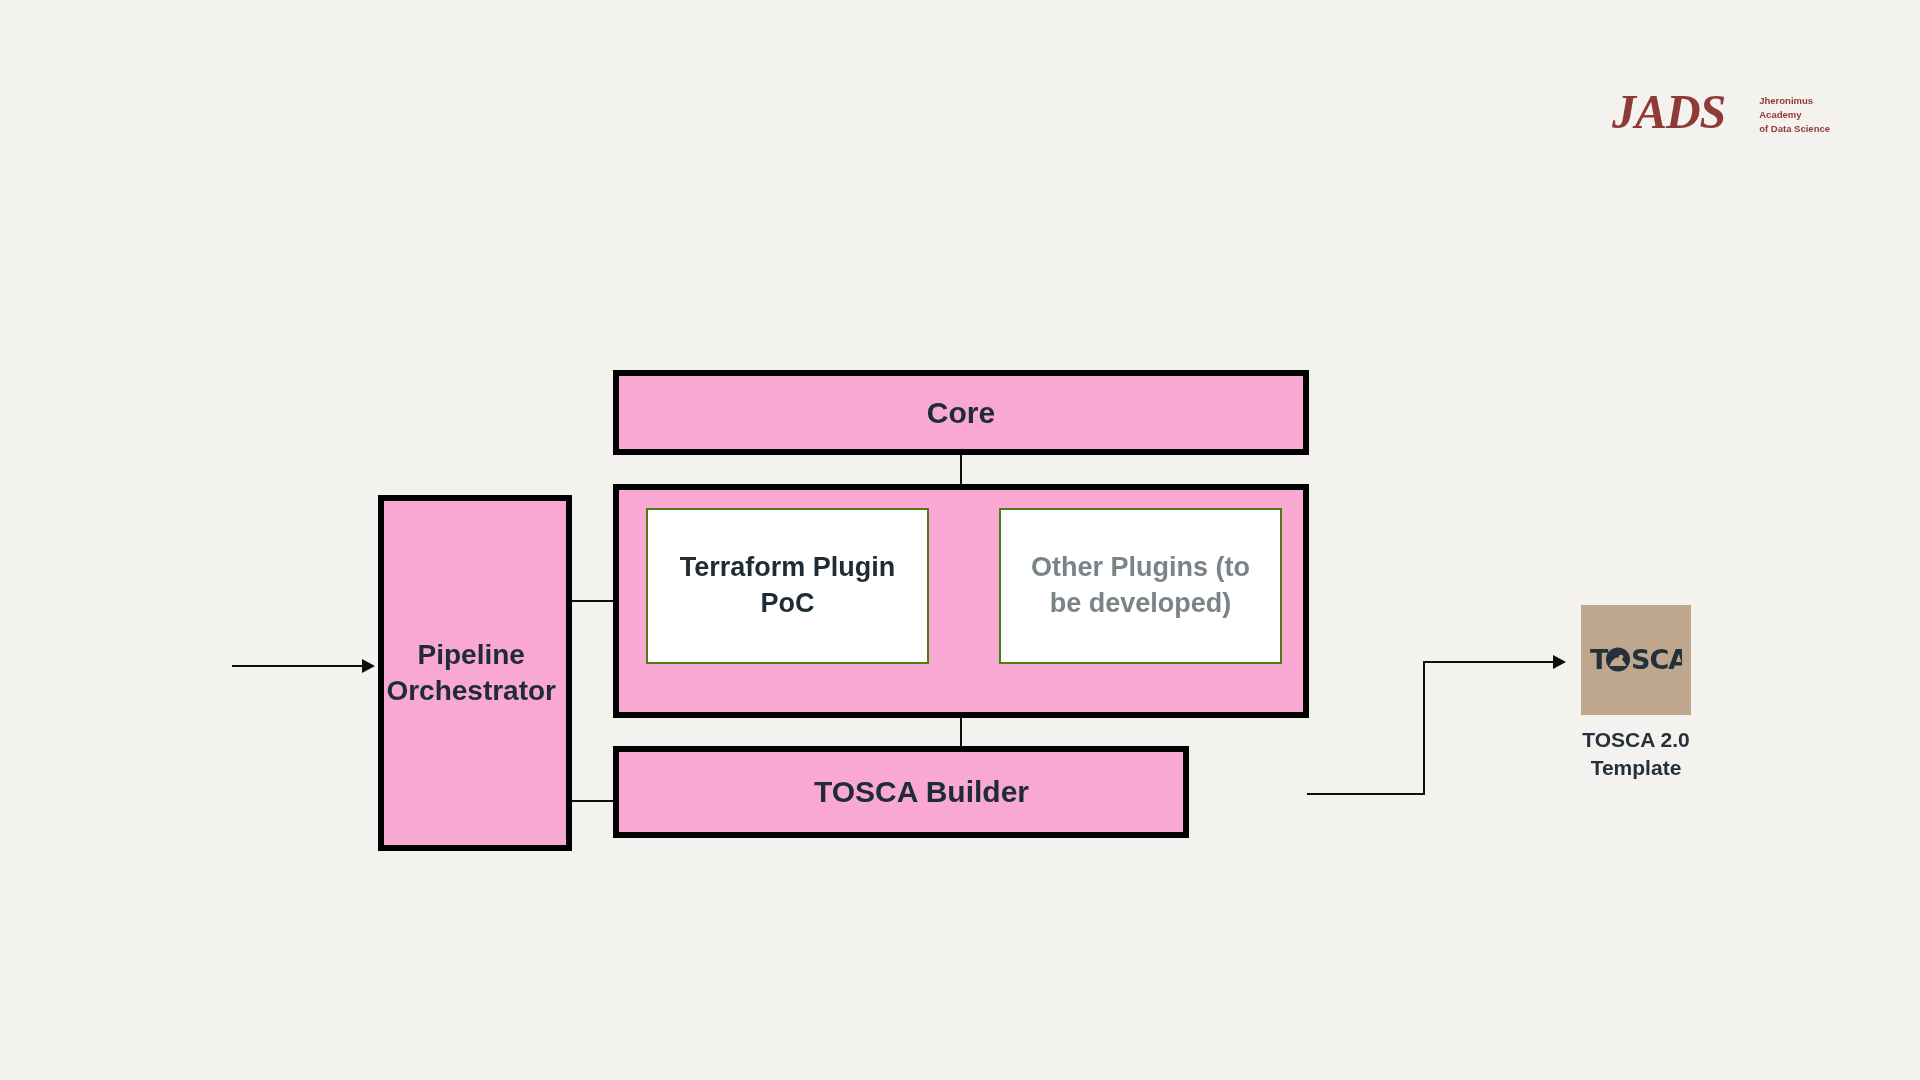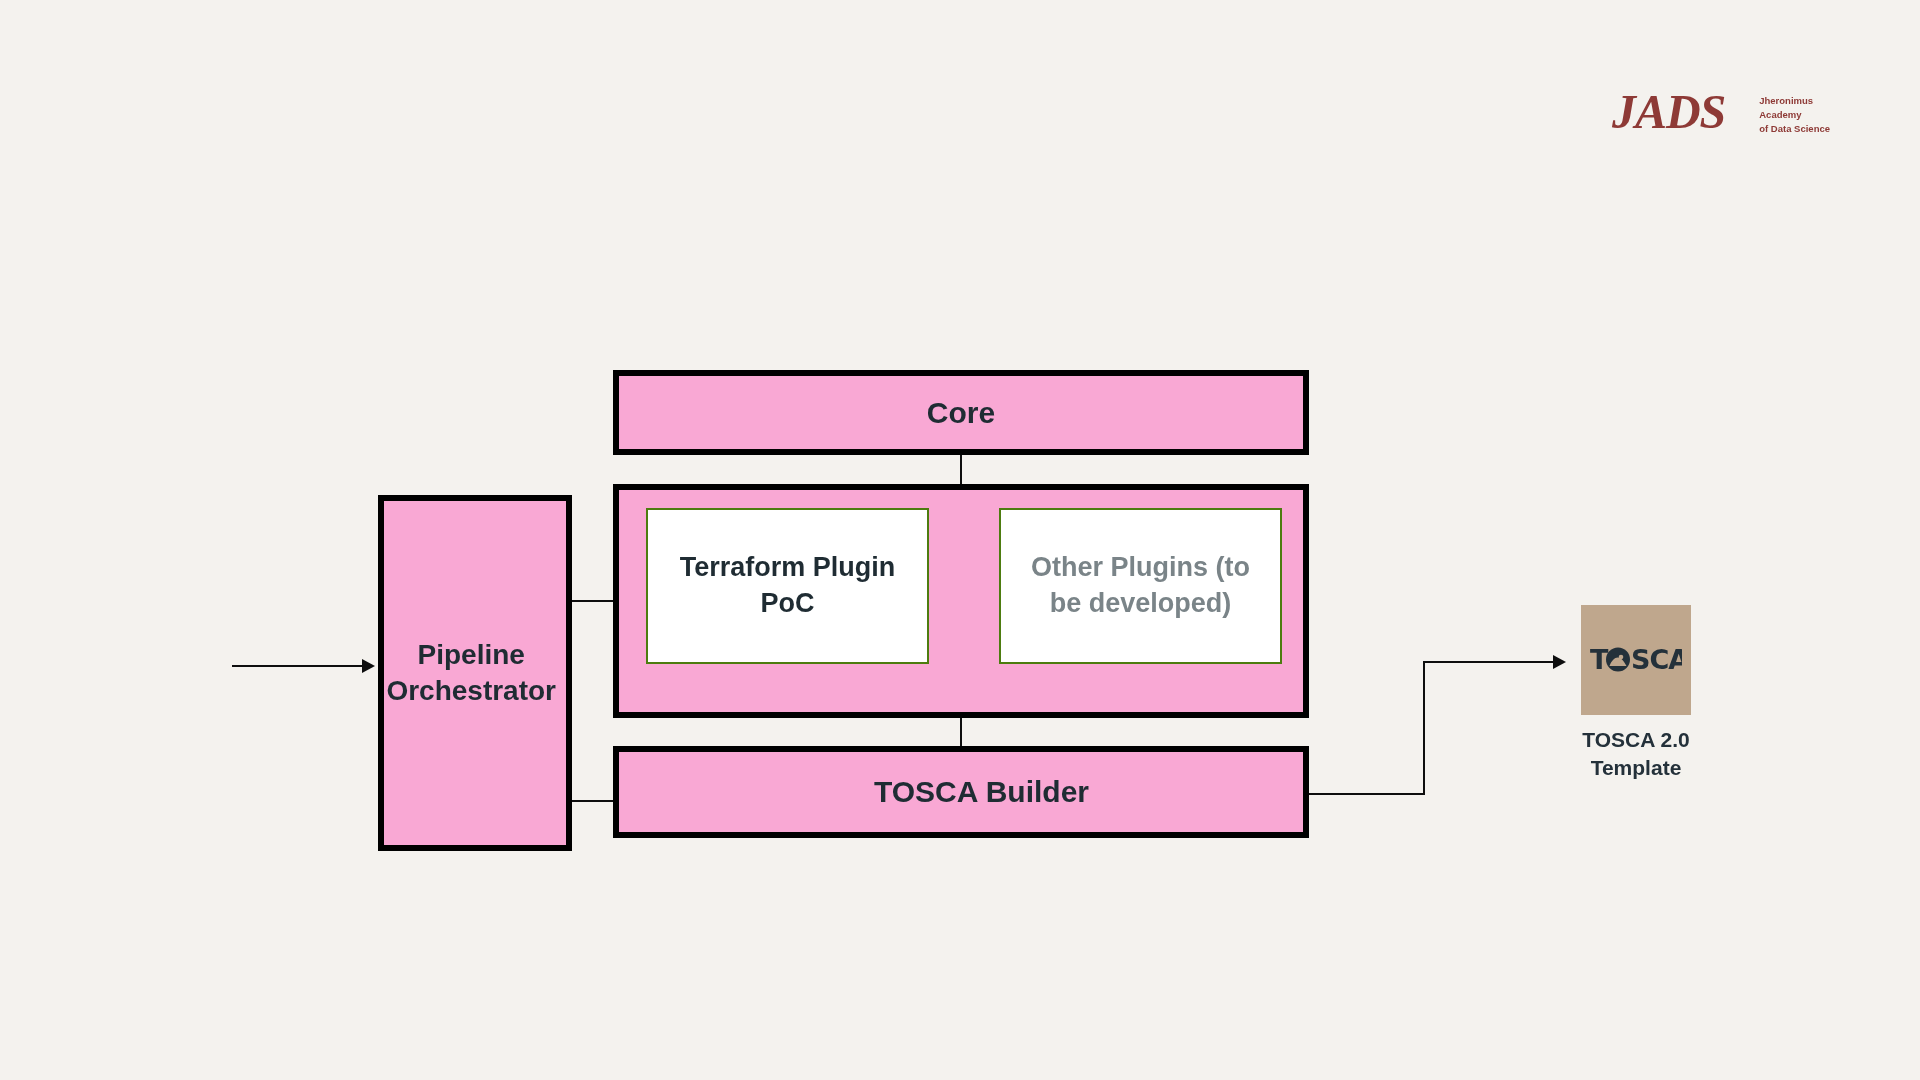--- a/index.html
+++ b/index.html
@@ -146,21 +146,21 @@
   }
   #orchestrator-box {
     left: 378px; top: 495px;
     width: 194px; height: 356px;
     font-size: 28px;
     line-height: 1.3;
     justify-content: flex-end;
   }
   #tosca-builder-box {
     left: 613px; top: 746px;
-    width: 696px; height: 92px;
+    width: 576px; height: 92px;
     font-size: 30px;
     padding-left: 41px;
   }
 
   .plugin-box {
     position: absolute;
     top: 508px;
     width: 283px;
     height: 156px;
     background: #FFFFFF;

